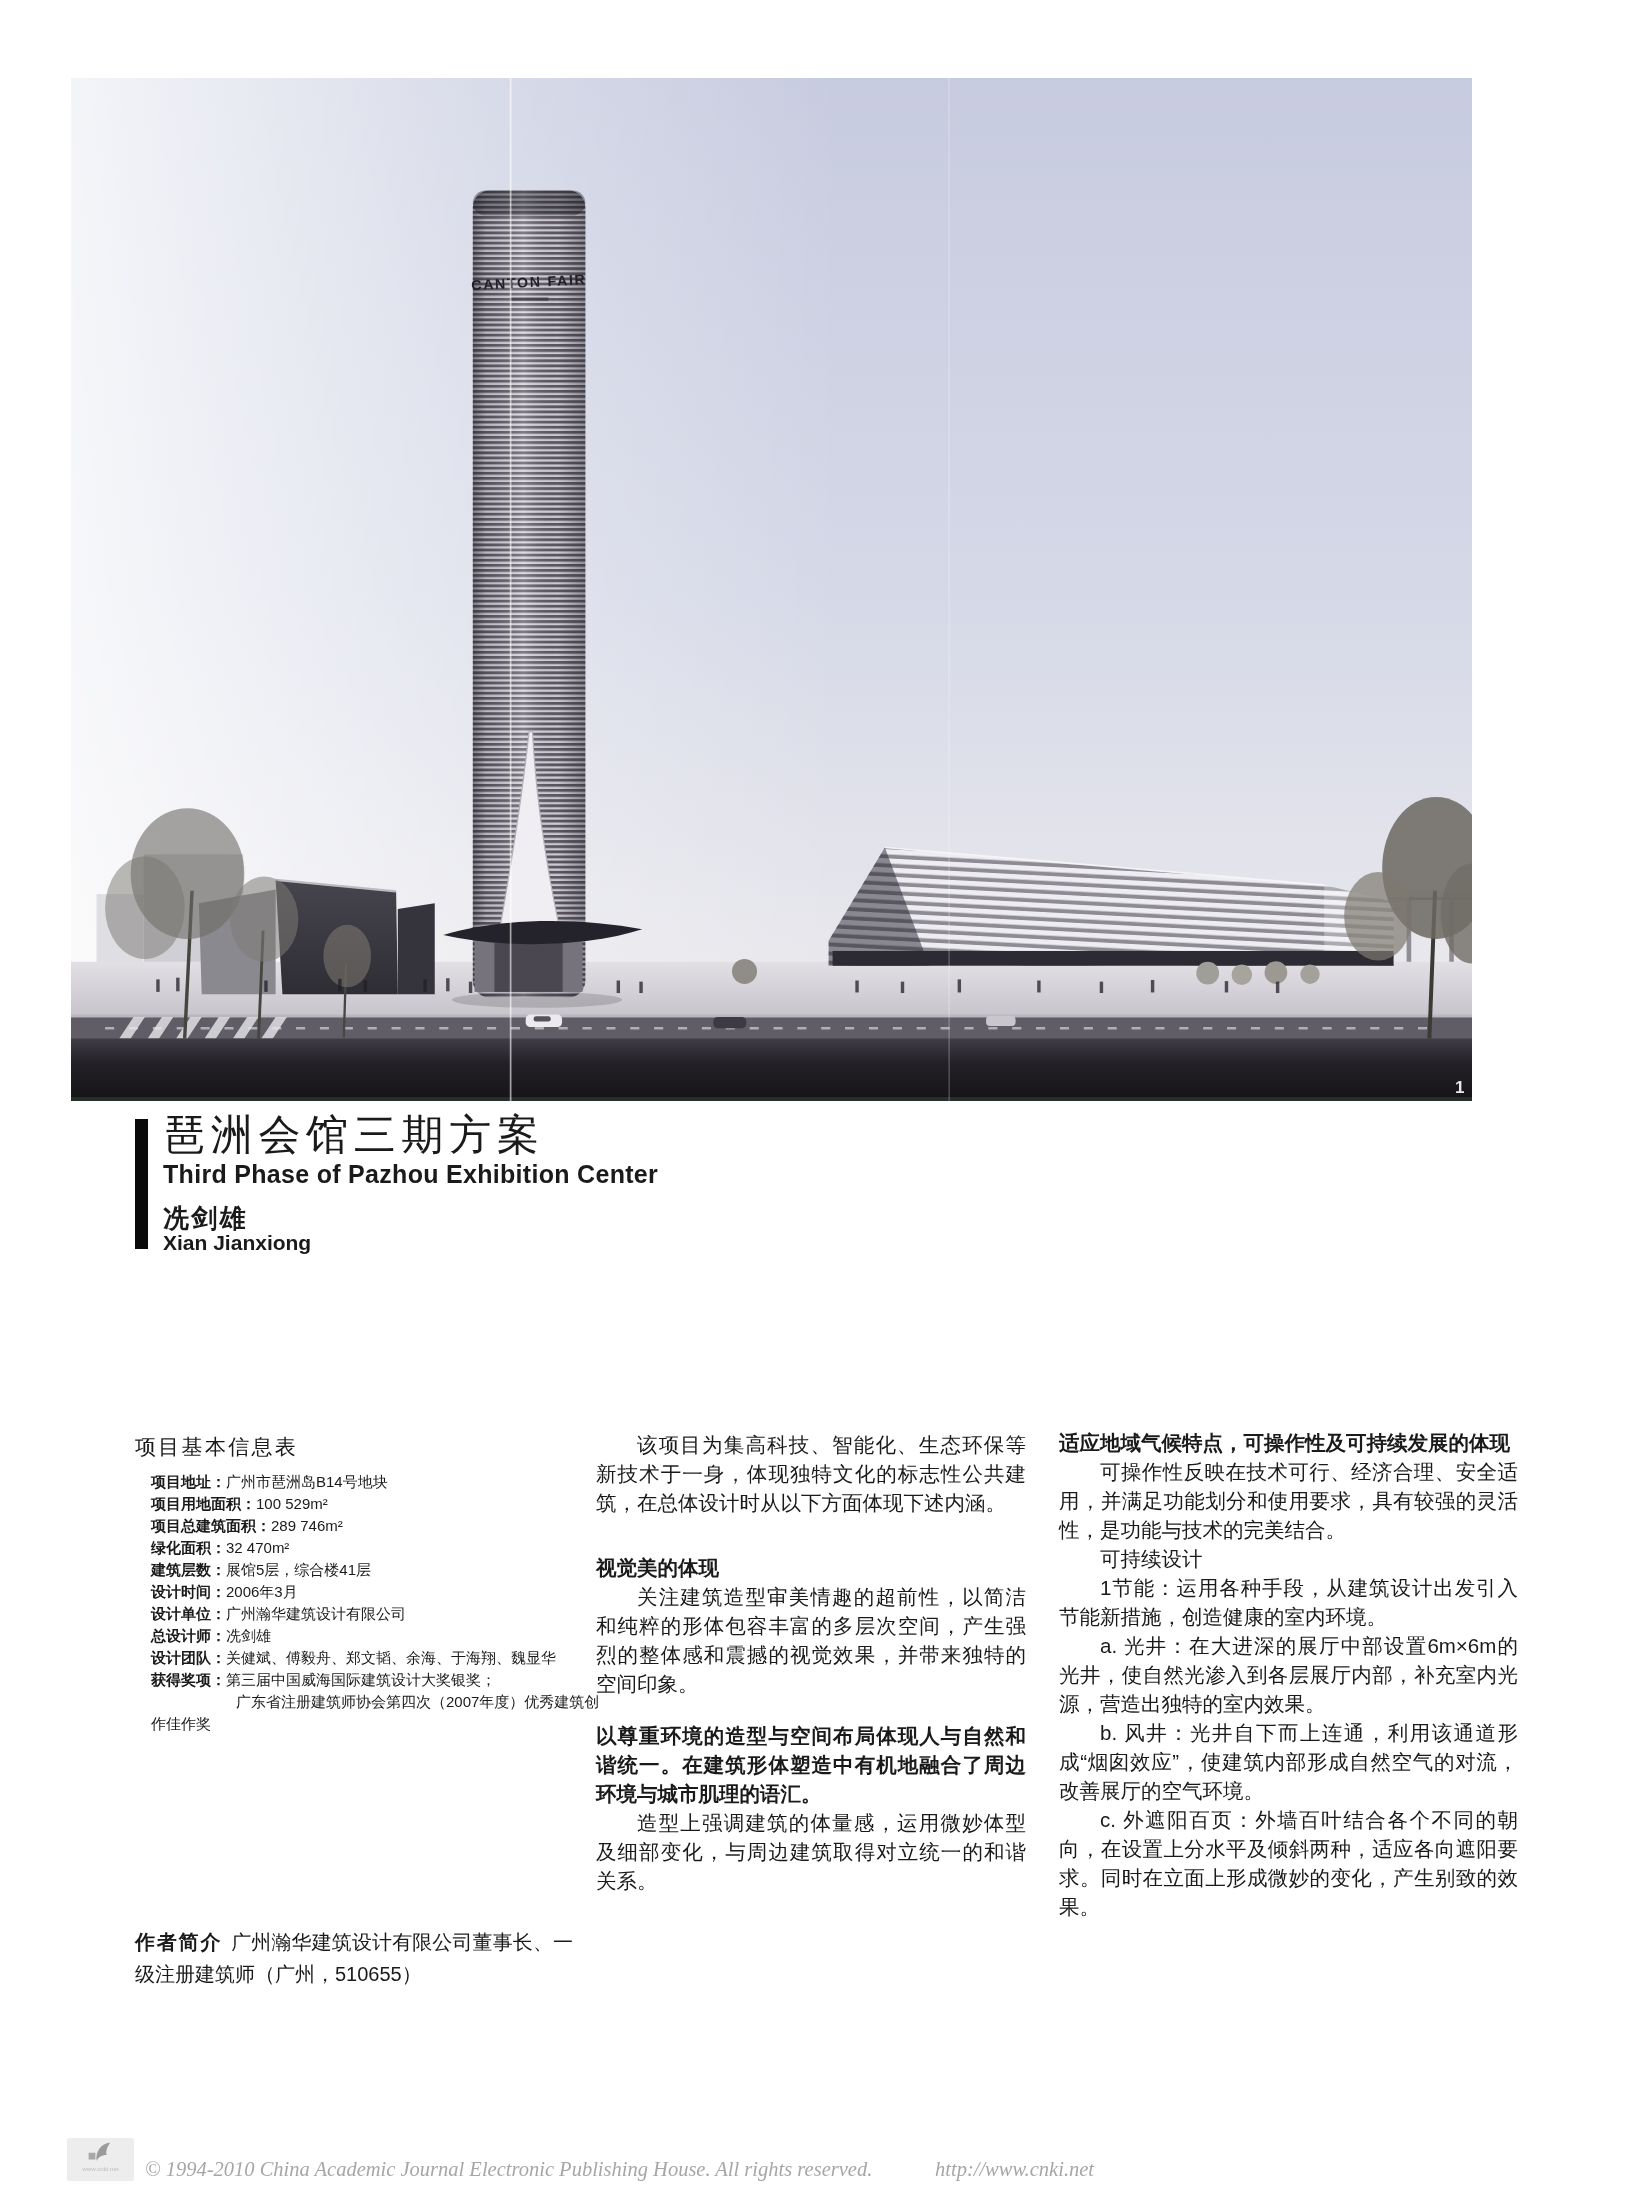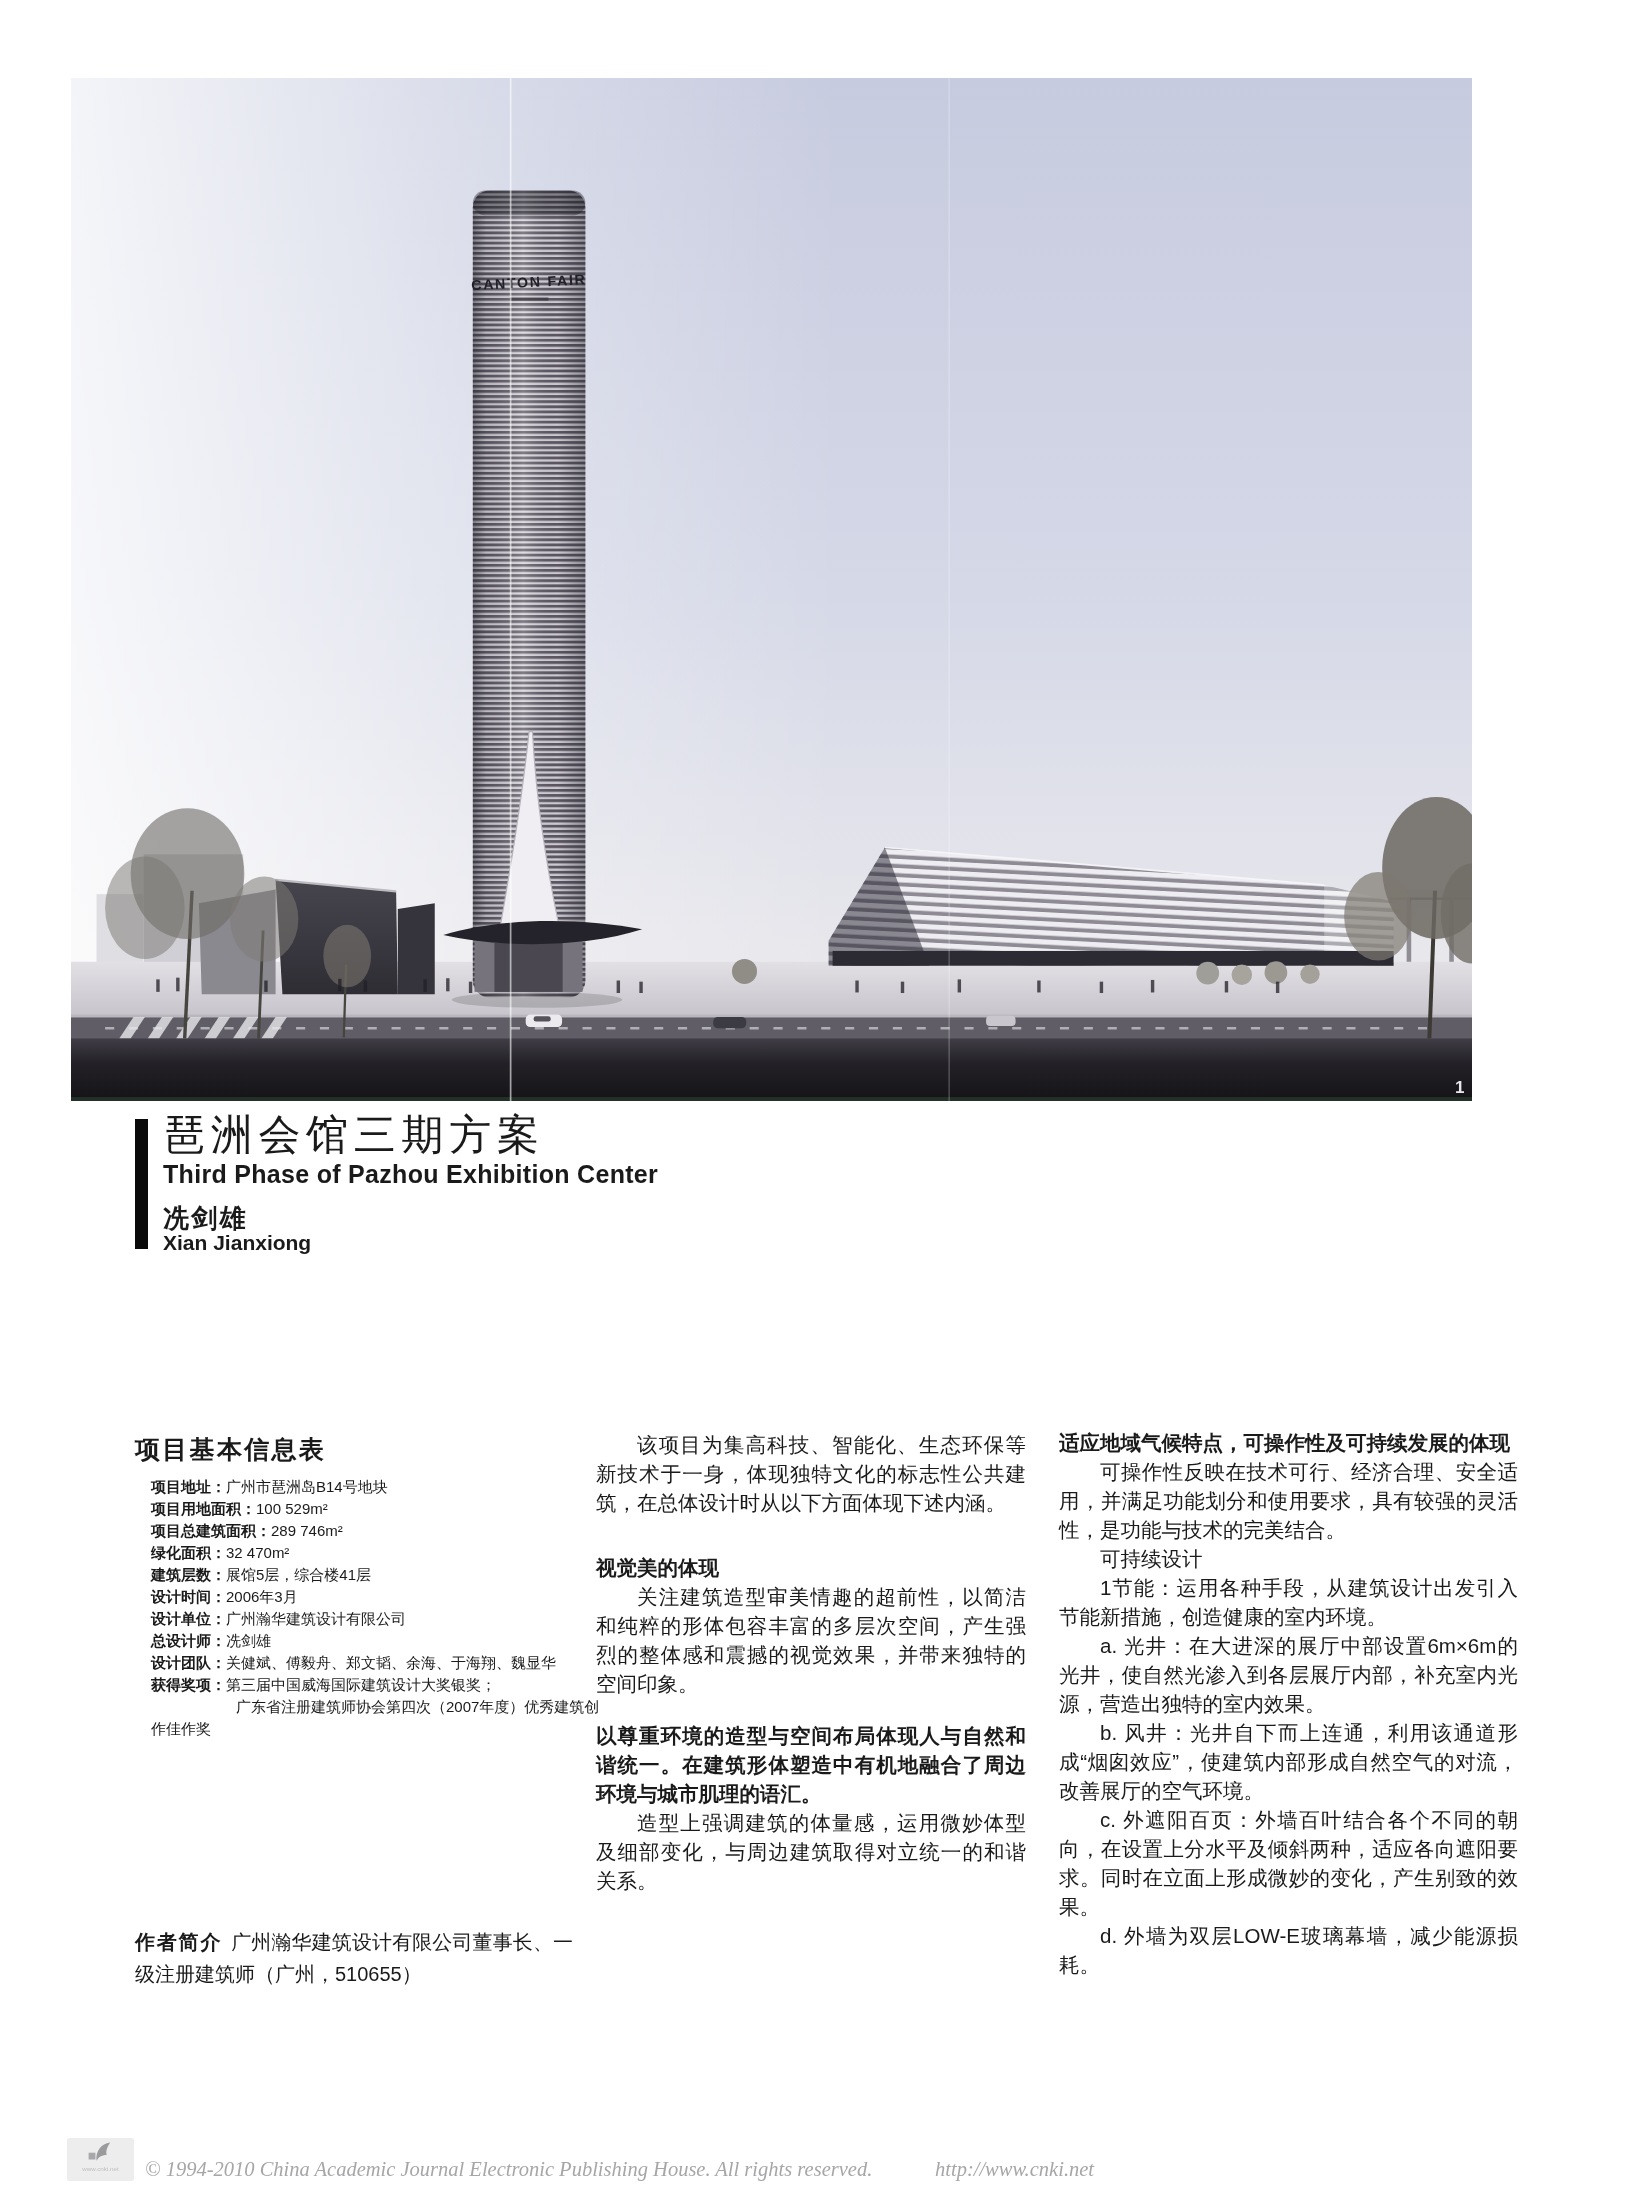--- a/index.html
+++ b/index.html
@@ -10,21 +10,21 @@
   #photo{left:71px;top:78px;width:1401px;height:1023px;}
   #photo svg{display:block;width:100%;height:100%;}
   
   #title-bar{left:135px;top:1119px;width:12.5px;height:130px;background:#0a0a0a;}
   #title-zh{left:163px;top:1112px;font-size:42px;font-weight:400;letter-spacing:5.7px;line-height:45px;}
   #title-en{left:163px;top:1160px;font-size:25px;font-weight:700;letter-spacing:0.3px;}
   #author-zh{left:163px;top:1201px;font-size:26px;font-weight:700;letter-spacing:2.3px;}
   #author-en{left:163px;top:1231px;font-size:21px;font-weight:700;}
   
   #info{left:135px;top:1433px;width:455px;}
-  #info .hd{font-size:25px;font-weight:700;letter-spacing:2.3px;margin-bottom:10.2px;}
+  #info .hd{font-size:21px;font-weight:400;letter-spacing:2.3px;margin-bottom:10.2px;}
   #info .row{font-size:15px;line-height:22px;white-space:nowrap;margin-left:16px;}
   #info .lbl{font-weight:700;}
   #info .cont{padding-left:85px;}
   
   .col{font-size:20.5px;line-height:29px;text-align:justify;}
   #col-mid{left:596px;top:1432px;width:430px;font-family:Liberation Mono, monospace;}
   #col-right{left:1059px;top:1428px;width:459px;}
   .col p{margin:0;text-indent:2em;}
   .col .head{font-weight:700;text-indent:0;}
   .col .gap-lg{margin-top:36px;}
@@ -241,21 +241,20 @@
 </div>
 
 <div class="abs col" id="col-right">
   <p class="head">适应地域气候特点，可操作性及可持续发展的体现</p>
   <p>可操作性反映在技术可行、经济合理、安全适用，并满足功能划分和使用要求，具有较强的灵活性，是功能与技术的完美结合。</p>
   <p>可持续设计</p>
   <p>1节能：运用各种手段，从建筑设计出发引入节能新措施，创造健康的室内环境。</p>
   <p>a. 光井：在大进深的展厅中部设置6m×6m的光井，使自然光渗入到各层展厅内部，补充室内光源，营造出独特的室内效果。</p>
   <p>b. 风井：光井自下而上连通，利用该通道形成“烟囱效应”，使建筑内部形成自然空气的对流，改善展厅的空气环境。</p>
   <p>c. 外遮阳百页：外墙百叶结合各个不同的朝向，在设置上分水平及倾斜两种，适应各向遮阳要求。同时在立面上形成微妙的变化，产生别致的效果。</p>
-  <p>d. 外墙为双层LOW-E玻璃幕墙，减少能源损耗。</p>
 </div>
 
 <div class="abs" id="author-intro">
   <span class="lbl">作者简介</span><span>广州瀚华建筑设计有限公司董事长、一级注册建筑师（广州，510655）</span>
 </div>
 
 <div class="abs" id="cnki-logo">
   <svg viewBox="0 0 118 76">
     <rect x="38" y="26" width="12" height="12" fill="#a8a8aa"></rect>
     <path d="M52,40 C50,24 60,10 76,8 C70,18 68,24 70,30 C60,30 56,34 52,40 Z" fill="#9b9b9d"></path>

